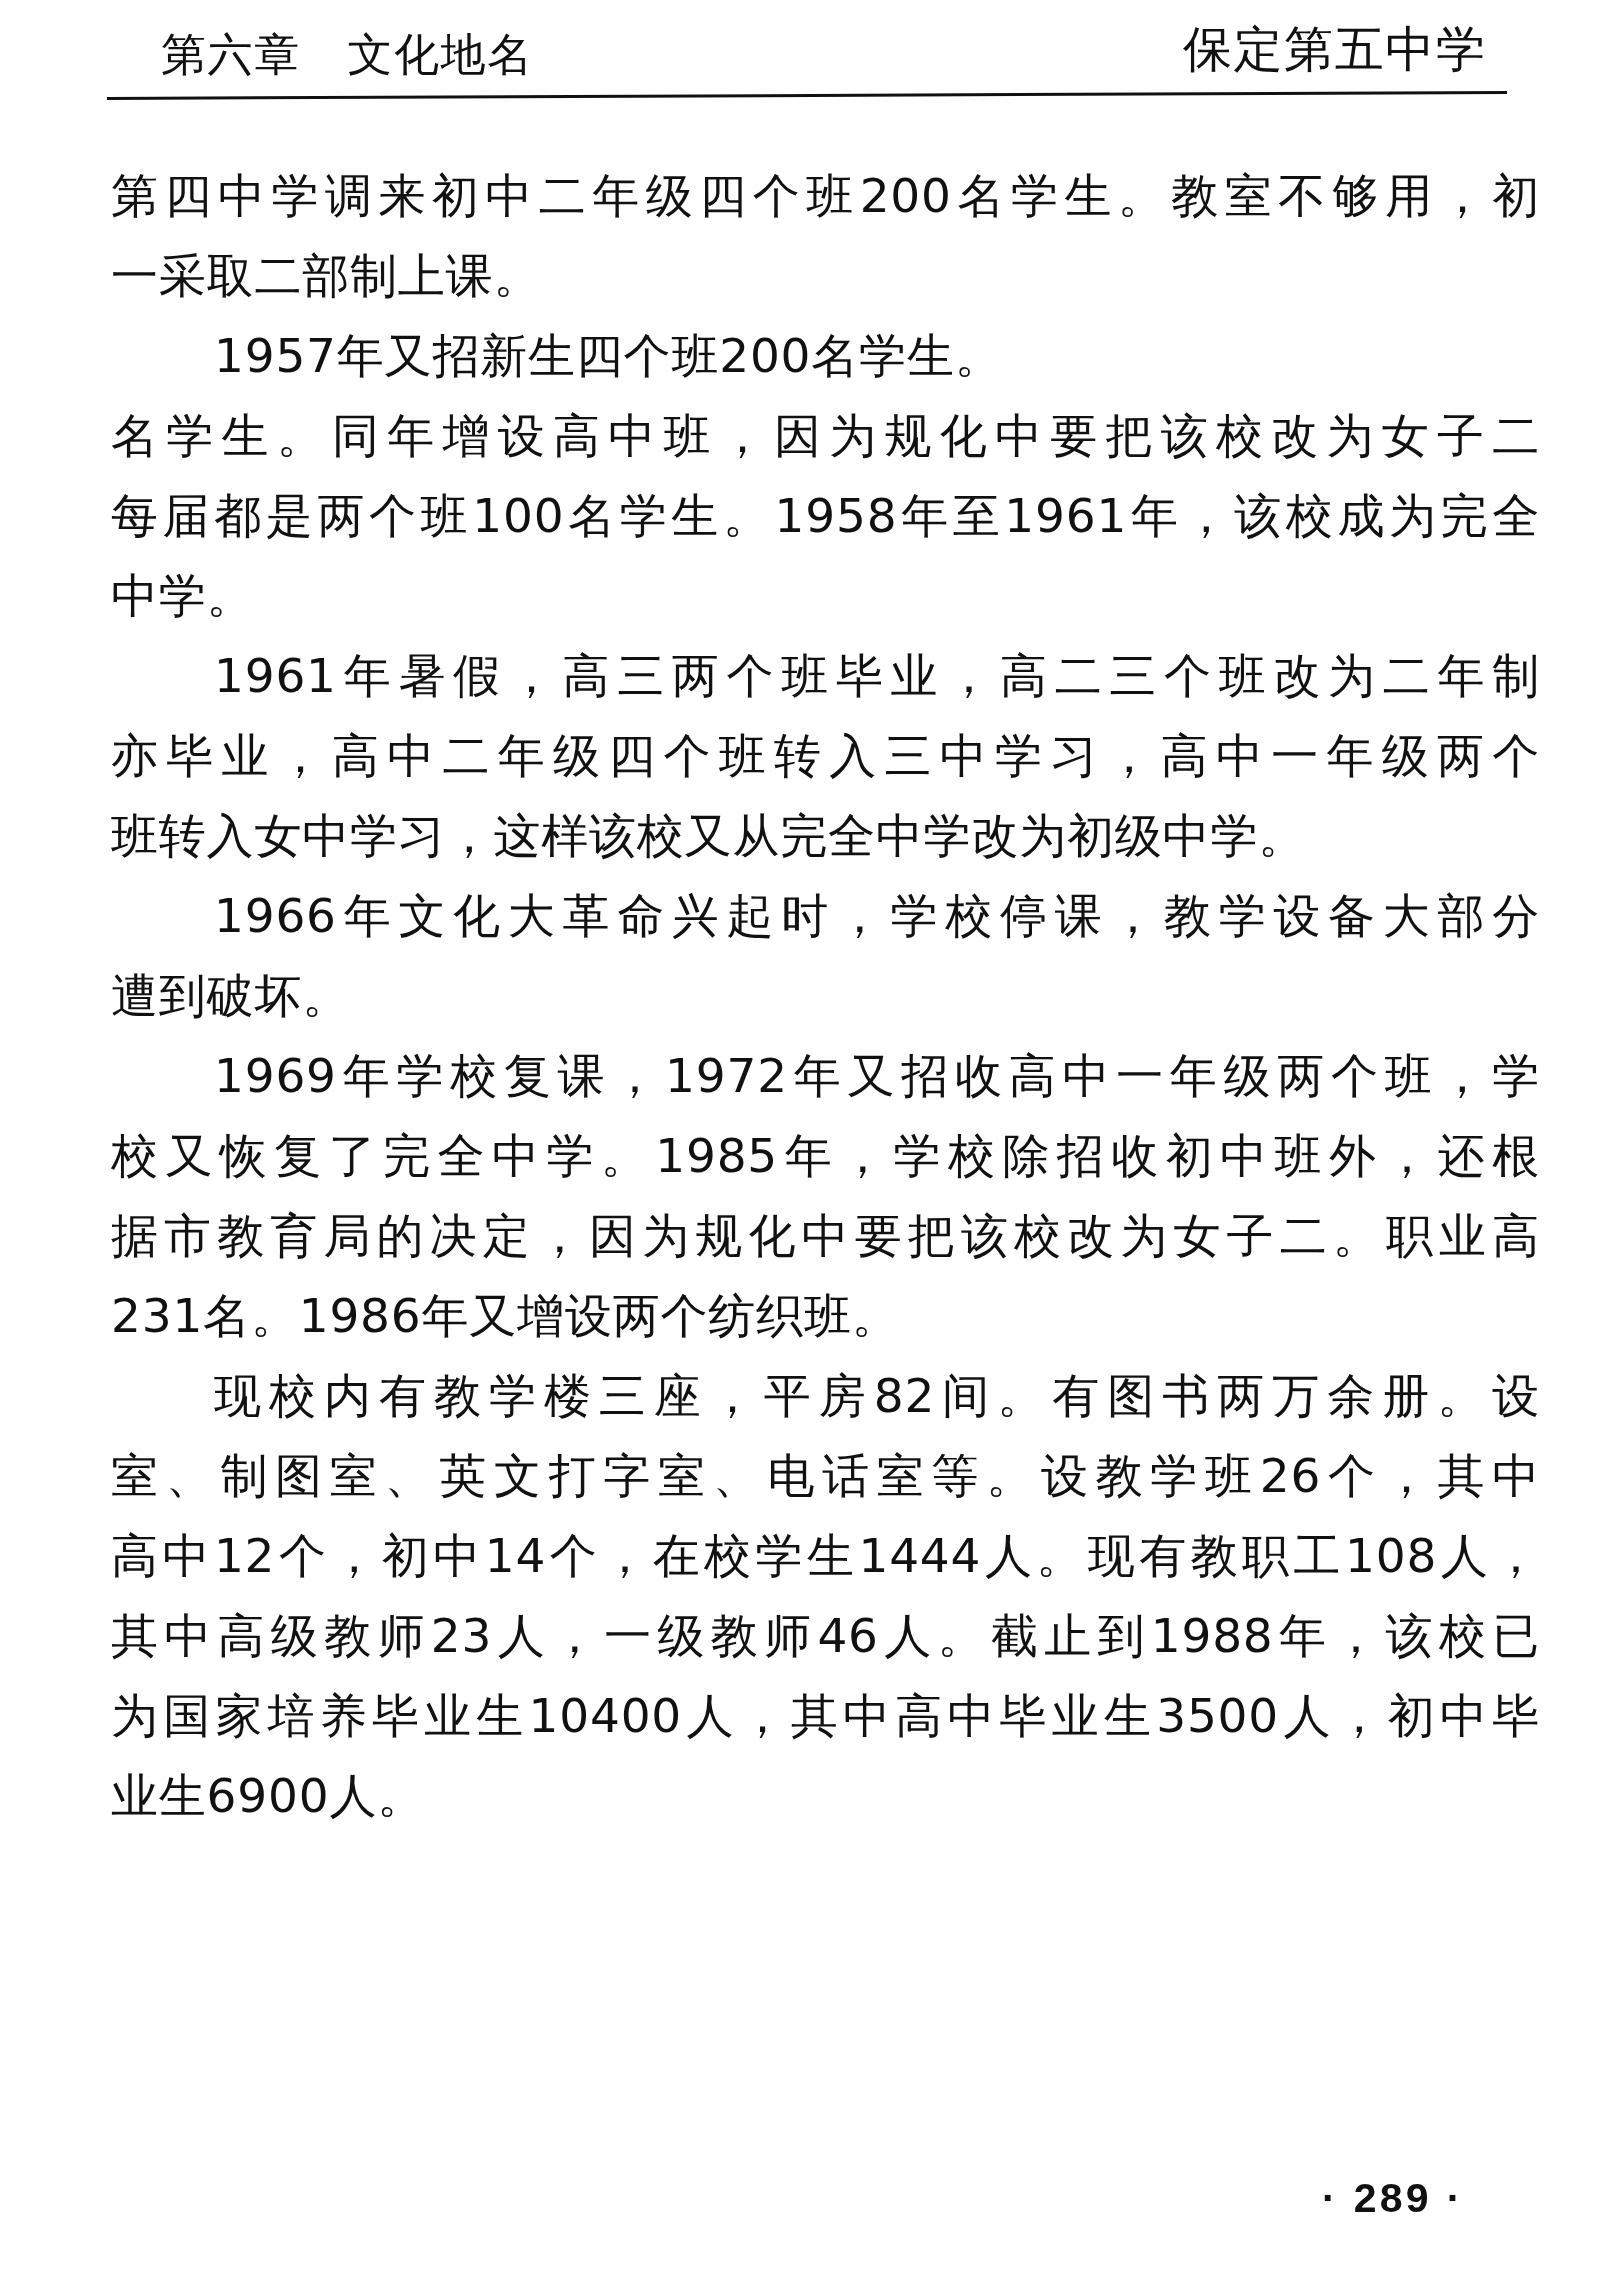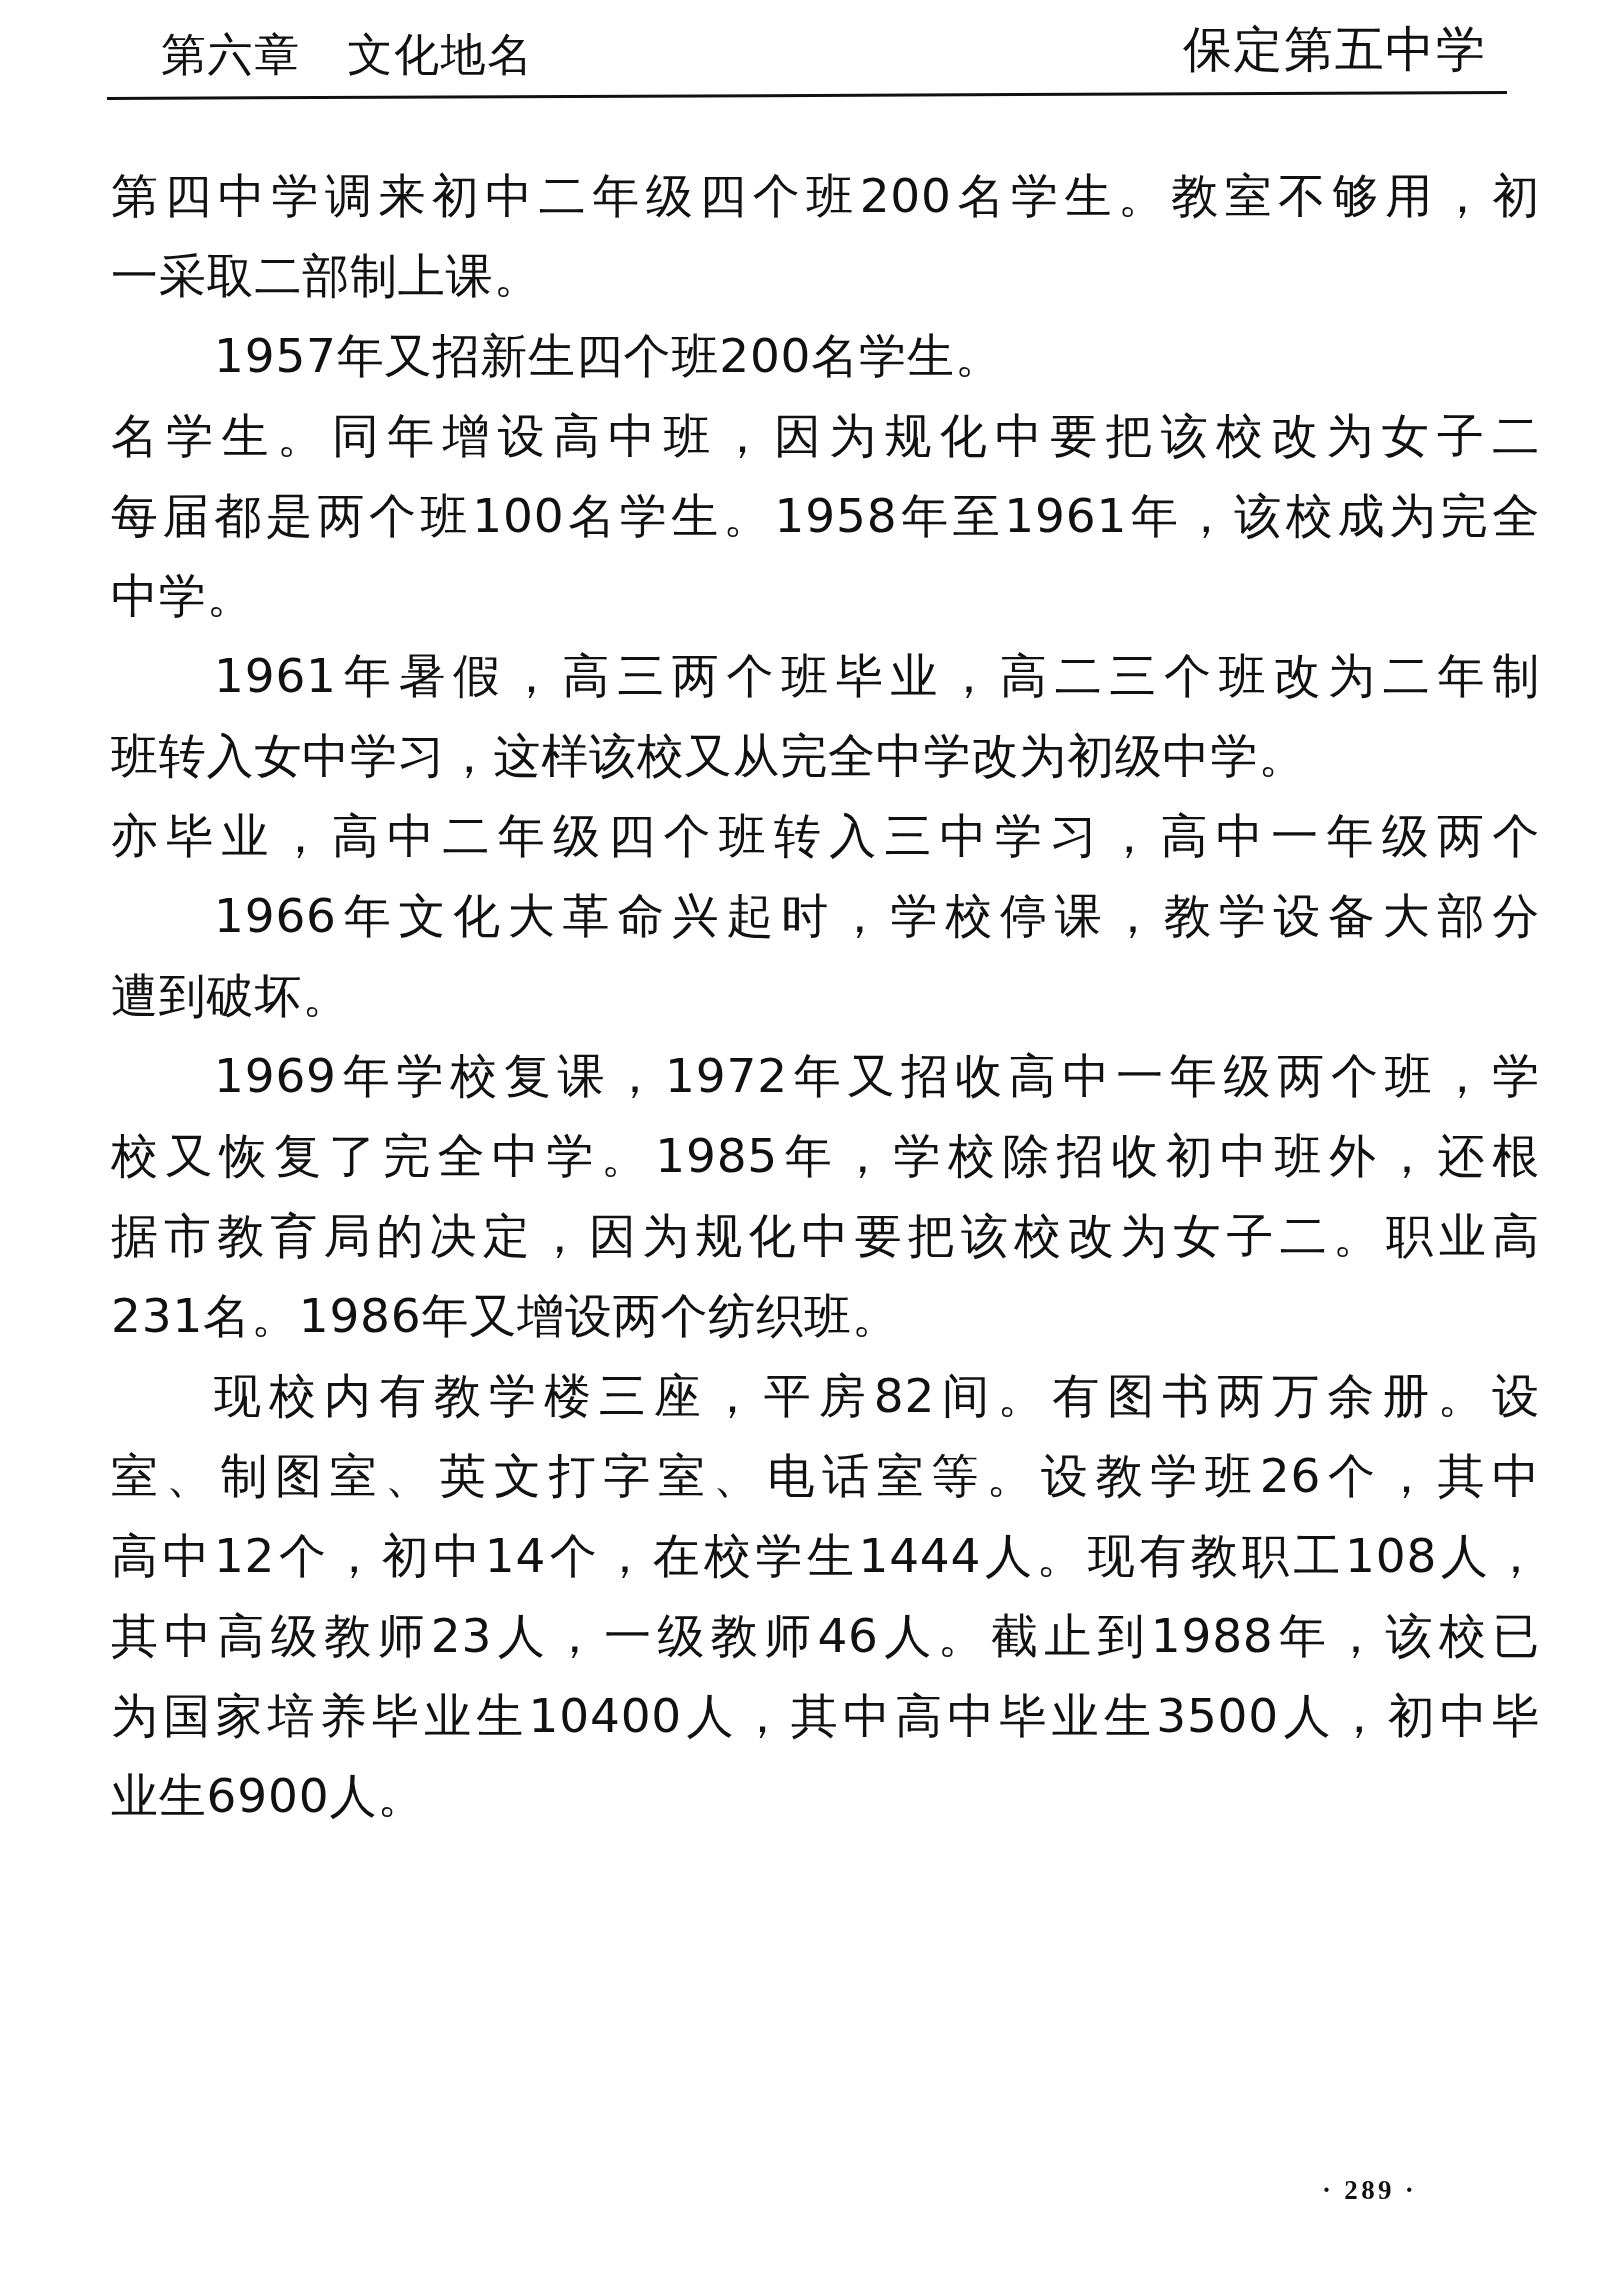--- a/index.html
+++ b/index.html
@@ -30,43 +30,43 @@
     }
     .line {
       font-size: 47px; line-height: 80px; height: 80px;
       white-space: nowrap; letter-spacing: 0.8px;
       text-align: justify; text-align-last: justify;
     }
     .line.indent { padding-left: 103px; }
     .line.last { text-align-last: left; }
     .page-number {
       position: absolute; left: 1322px; top: 2175px;
-      font-family: Liberation Serif, serif;
-      font-size: 27px; font-weight: bold; letter-spacing: 3.3px;
+      font-family: Liberation Sans, sans-serif;
+      font-size: 41px; font-weight: bold; letter-spacing: 3.3px;
     }
   </style>
 </head>
 <body>
 
 <div class="header">
   <span class="chapter">第六章　文化地名</span>
   <span class="section">保定第五中学</span>
 </div>
 <div class="rule"></div>
 
 <div class="body">
   <div class="line">第四中学调来初中二年级四个班200名学生。教室不够用，初</div>
   <div class="line last">一采取二部制上课。</div>
   <div class="line indent last">1957年又招新生四个班200名学生。</div>
   <div class="line">名学生。同年增设高中班，因为规化中要把该校改为女子二</div>
   <div class="line">每届都是两个班100名学生。1958年至1961年，该校成为完全</div>
   <div class="line last">中学。</div>
   <div class="line indent">1961年暑假，高三两个班毕业，高二三个班改为二年制</div>
+  <div class="line">亦毕业，高中二年级四个班转入三中学习，高中一年级两个</div>
   <div class="line last">班转入女中学习，这样该校又从完全中学改为初级中学。</div>
-  <div class="line">亦毕业，高中二年级四个班转入三中学习，高中一年级两个</div>
   <div class="line indent">1966年文化大革命兴起时，学校停课，教学设备大部分</div>
   <div class="line last">遭到破坏。</div>
   <div class="line indent">1969年学校复课，1972年又招收高中一年级两个班，学</div>
   <div class="line">校又恢复了完全中学。1985年，学校除招收初中班外，还根</div>
   <div class="line">据市教育局的决定，因为规化中要把该校改为女子二。职业高</div>
   <div class="line last">231名。1986年又增设两个纺织班。</div>
   <div class="line indent">现校内有教学楼三座，平房82间。有图书两万余册。设</div>
   <div class="line">室、制图室、英文打字室、电话室等。设教学班26个，其中</div>
   <div class="line">高中12个，初中14个，在校学生1444人。现有教职工108人，</div>
   <div class="line">其中高级教师23人，一级教师46人。截止到1988年，该校已</div>

